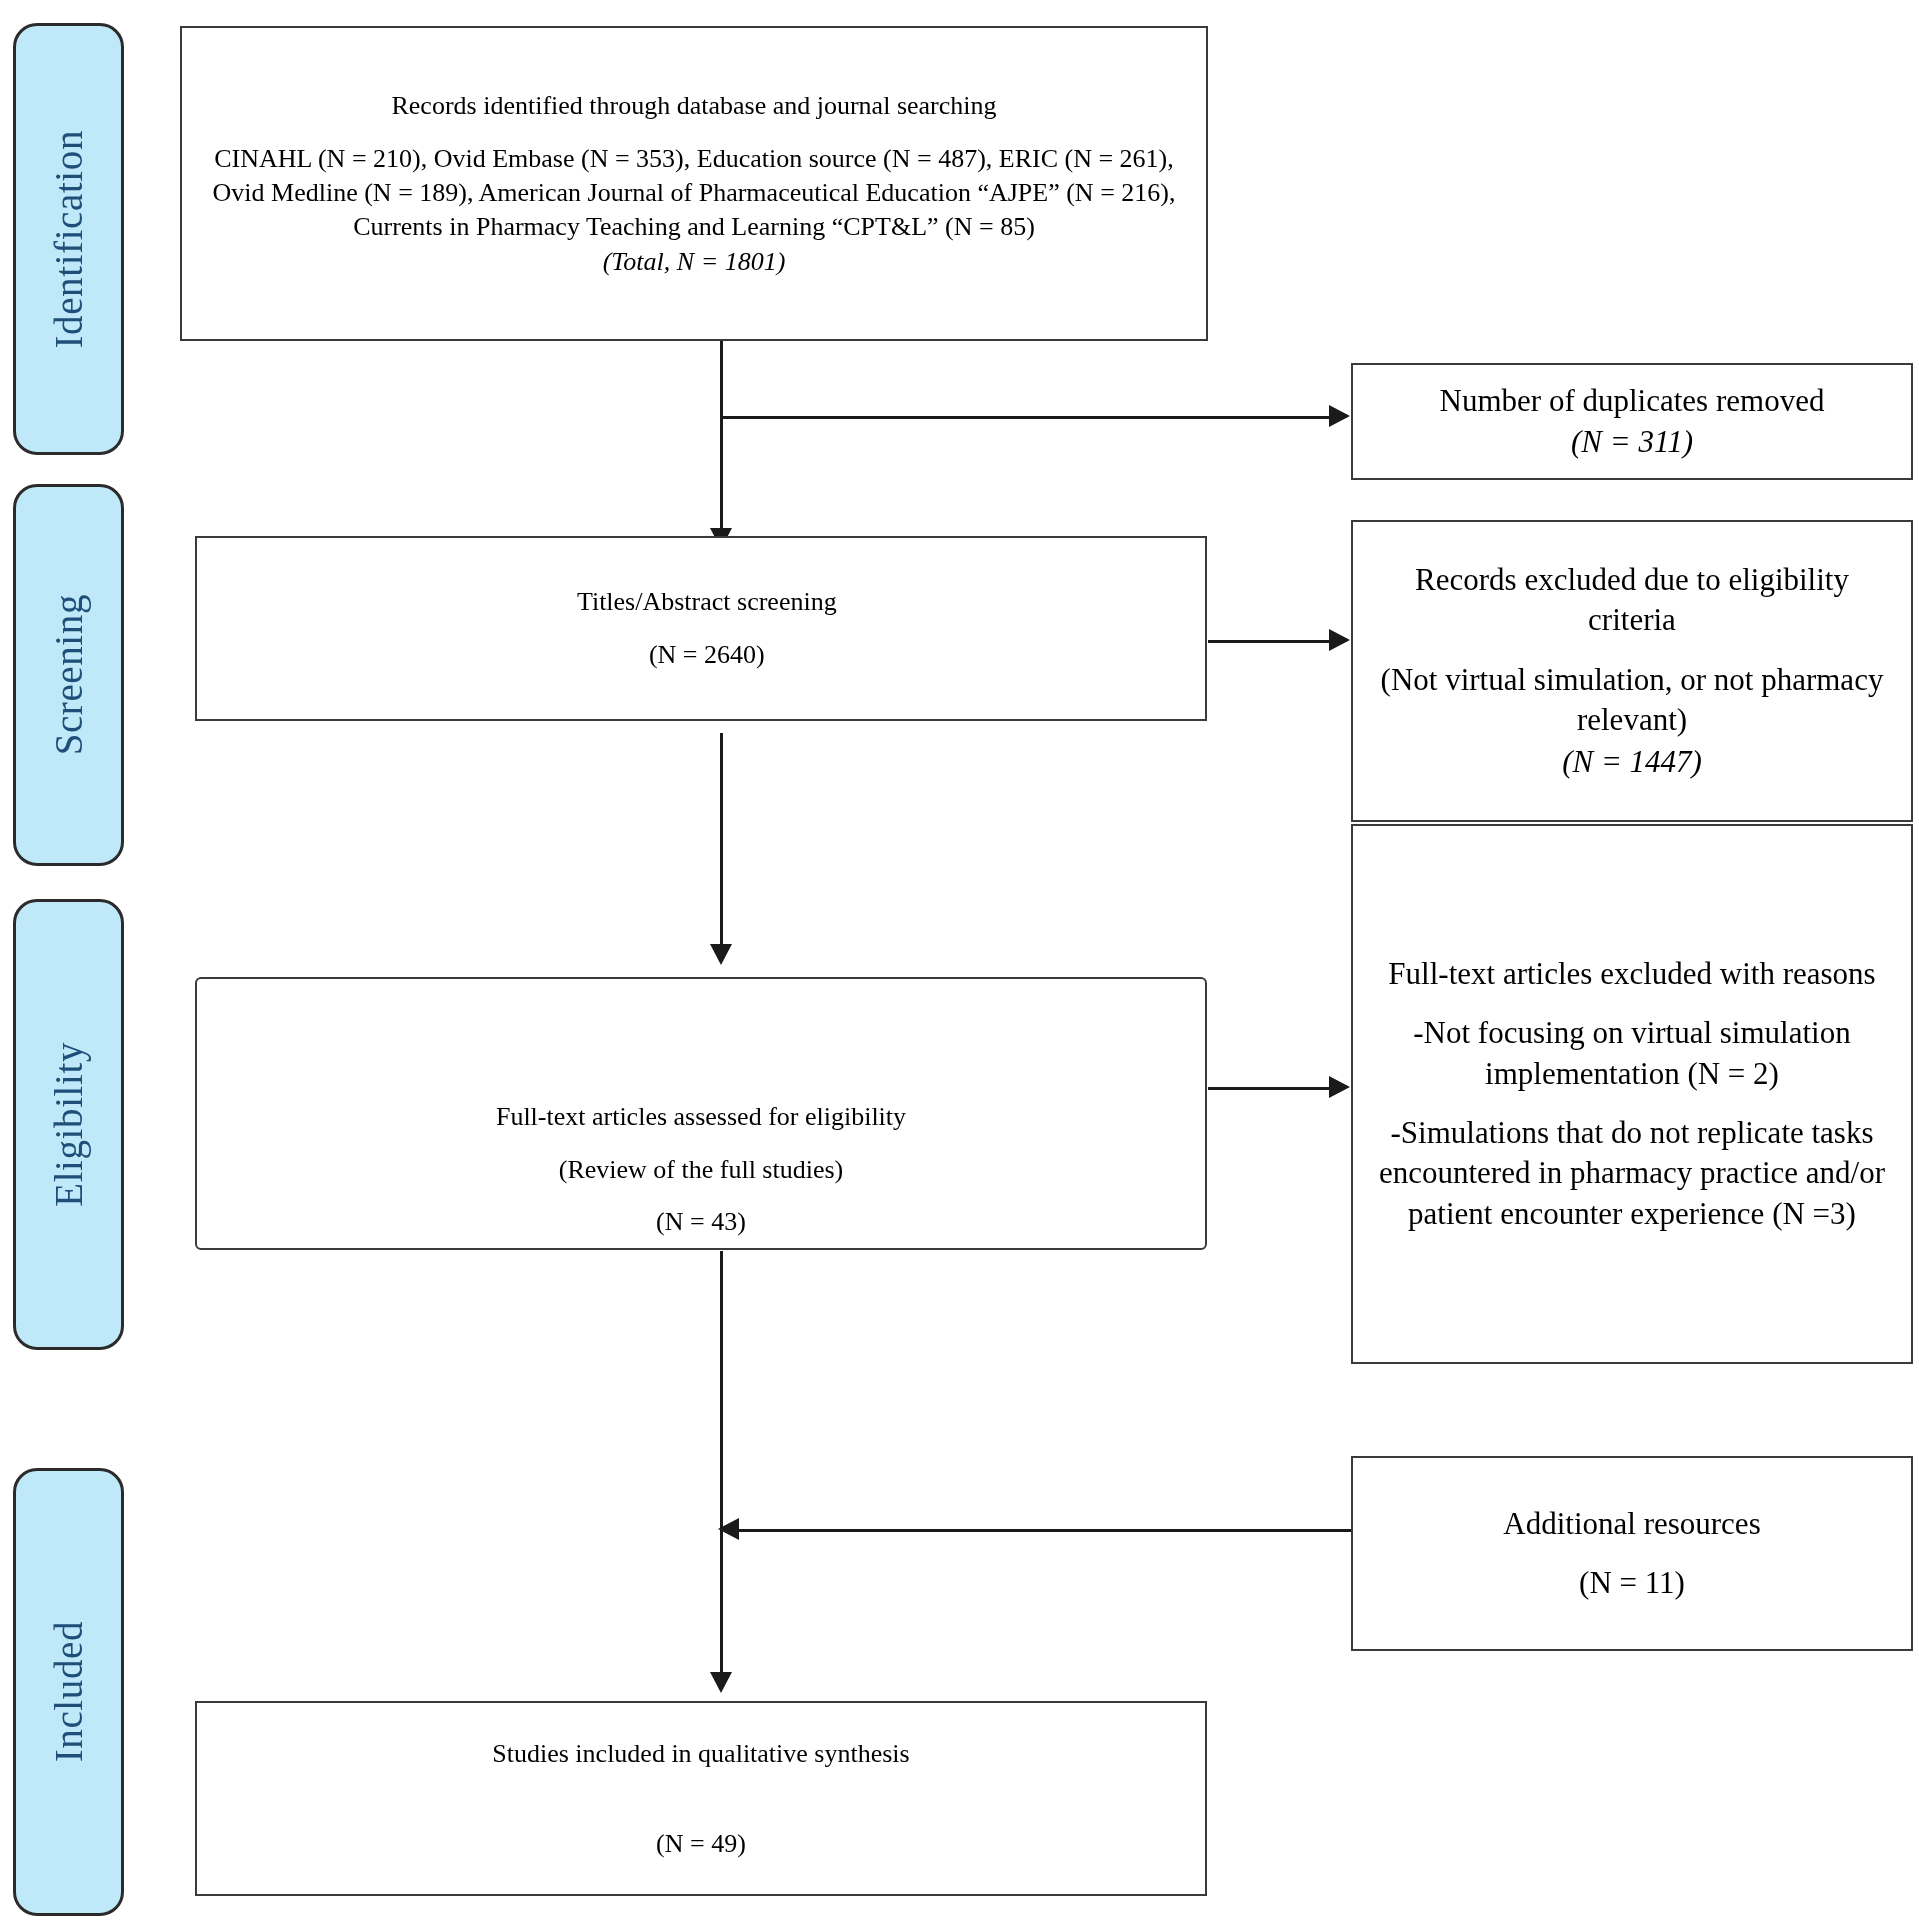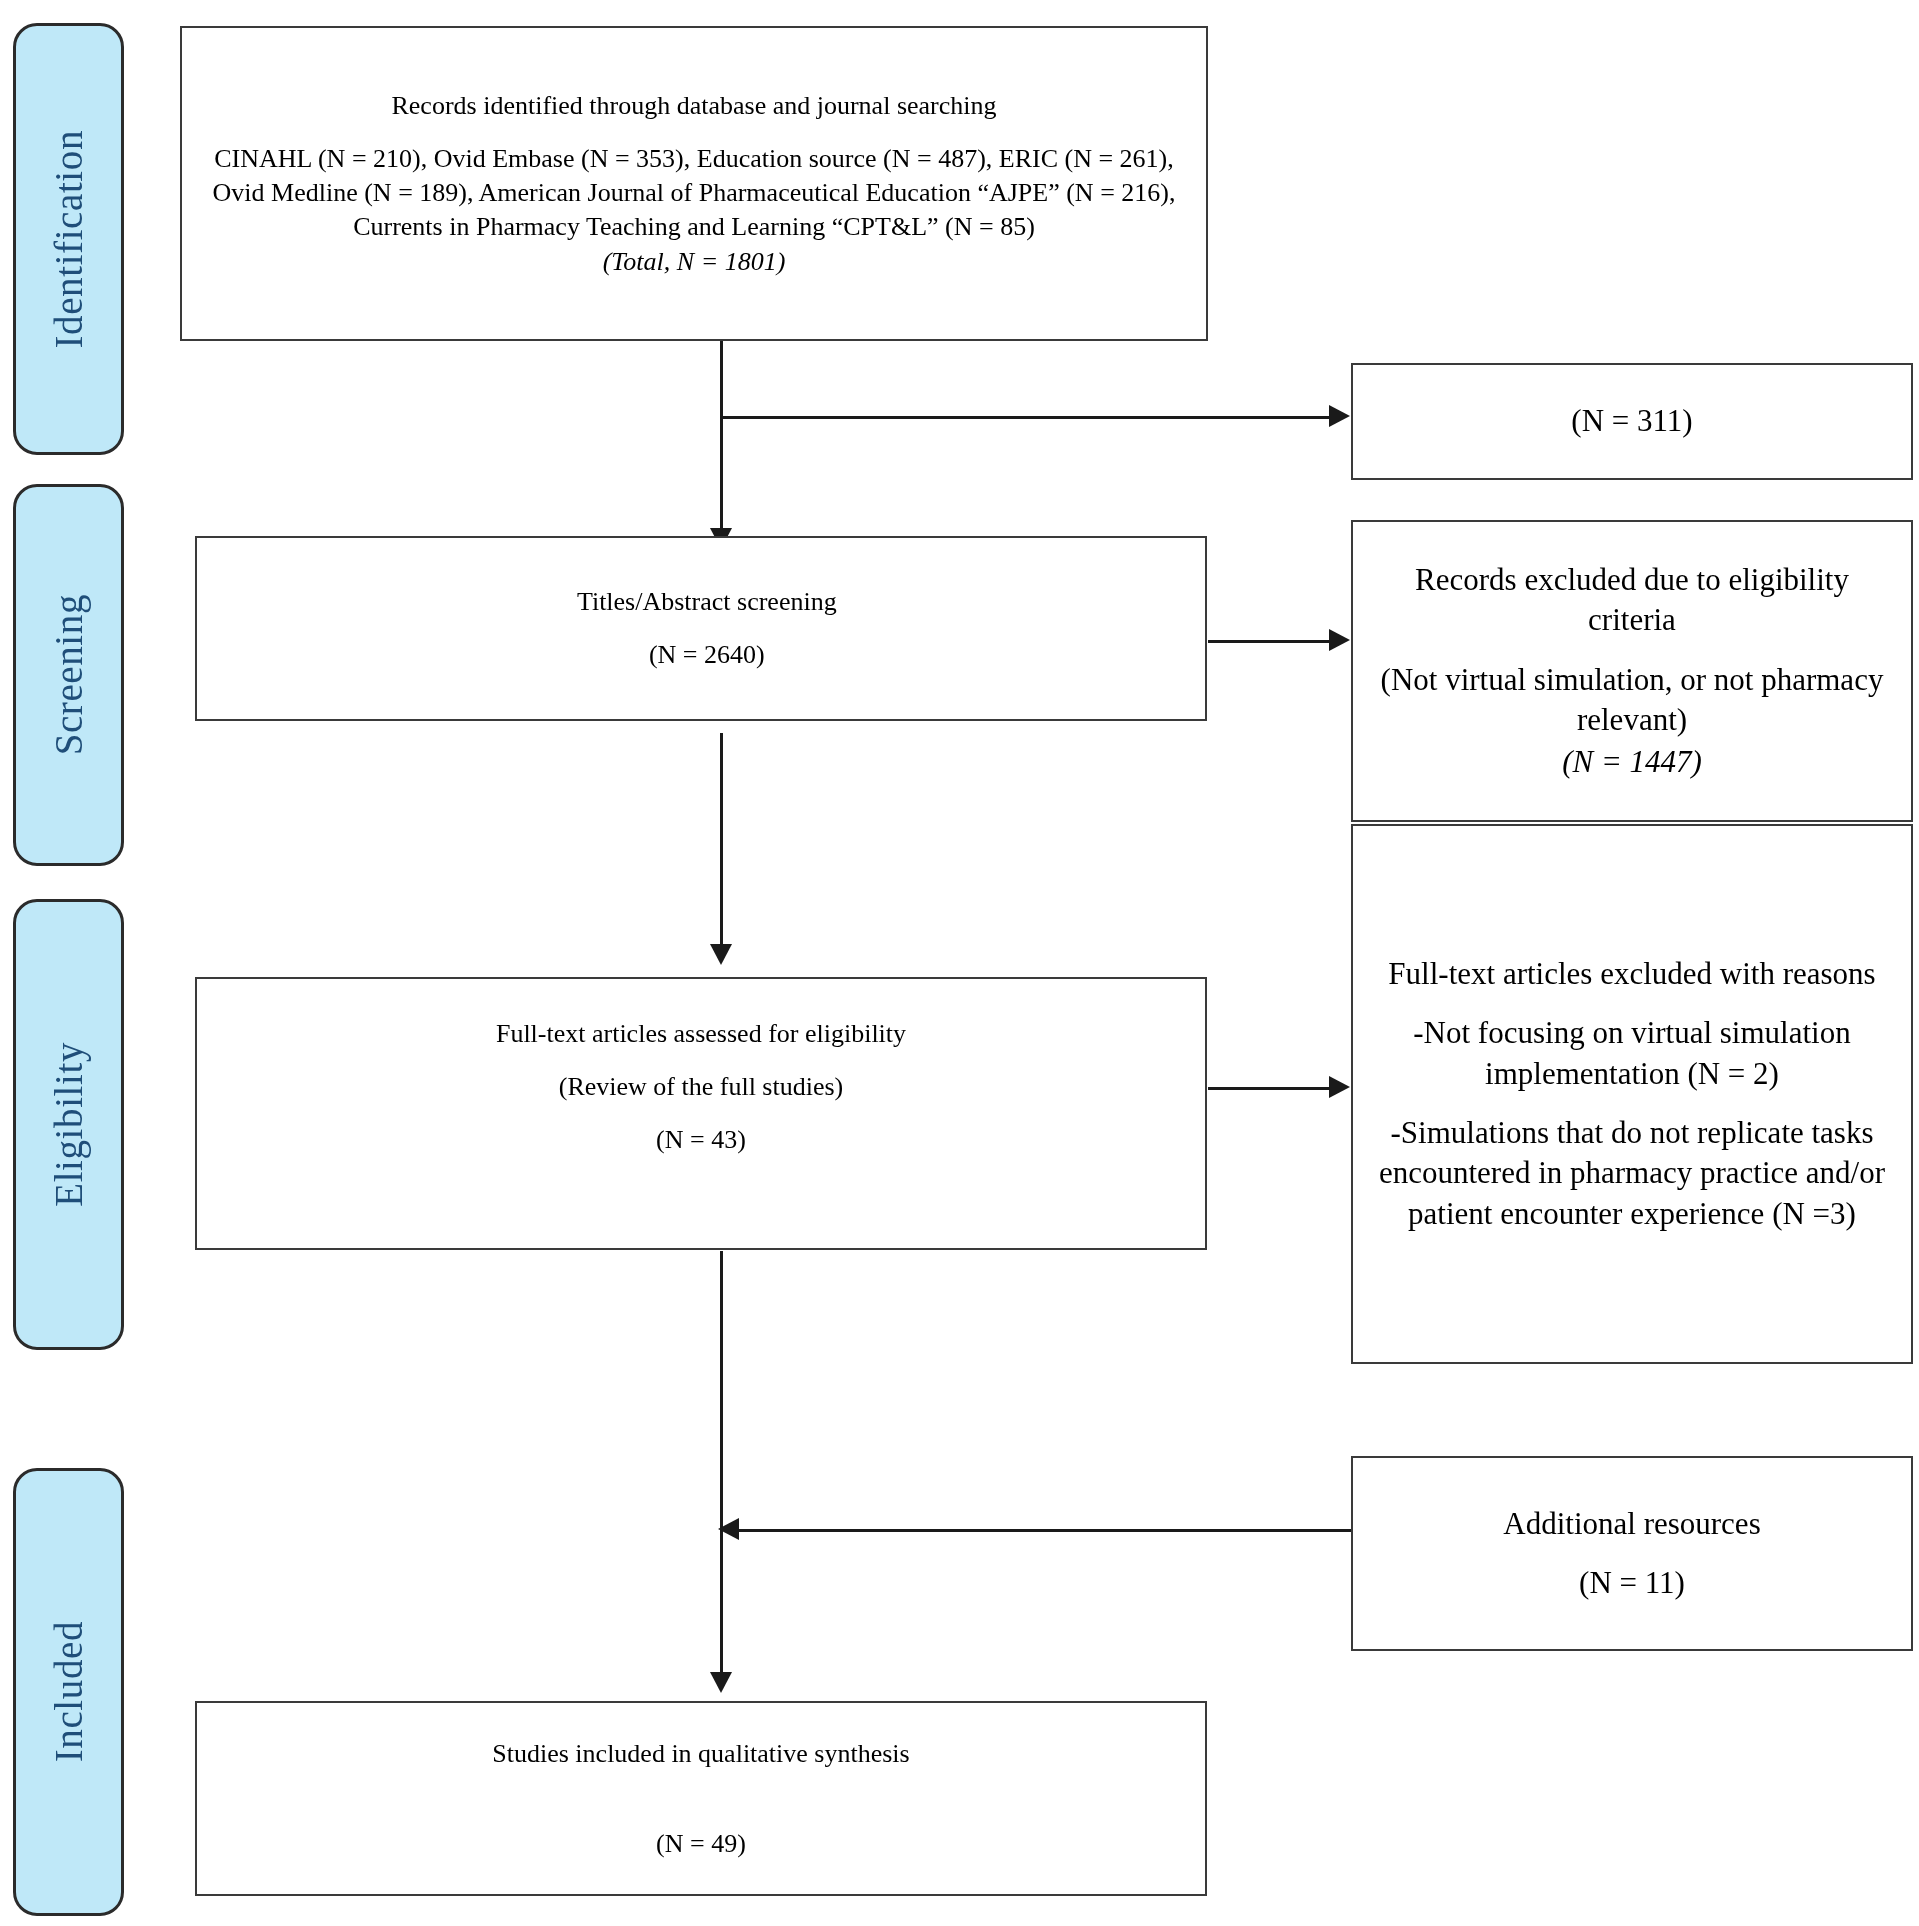--- a/index.html
+++ b/index.html
@@ -118,41 +118,42 @@
     <p class="tight">(Total, N = 1801)</p>
   </div>
 
   <div class="vline" style="left:720px; top:341px; height:200px;"></div>
   <div class="arrow down" style="left:710px; top:528px;"></div>
 
   <div class="hline" style="left:720px; top:416px; width:613px;"></div>
   <div class="arrow right" style="left:1329px; top:405px;"></div>
 
   <div class="node right" style="left:1351px; top:363px; width:562px; height:117px;">
+    <p class="tight">Number of duplicates removed</p>
     <p class="tight">(N = 311)</p>
   </div>
 
   <div class="node left" style="left:195px; top:536px; width:1012px; height:185px;padding-left:28px;">
     <p>Titles/Abstract screening</p>
     <p>(N = 2640)</p>
   </div>
 
   <div class="hline" style="left:1208px; top:640px; width:126px;"></div>
   <div class="arrow right" style="left:1329px; top:629px;"></div>
 
   <div class="vline" style="left:720px; top:733px; height:222px;"></div>
   <div class="arrow down" style="left:710px; top:944px;"></div>
 
   <div class="node right" style="left:1351px; top:520px; width:562px; height:302px;">
     <p>Records excluded due to eligibility criteria</p>
     <p class="tight">(Not virtual simulation, or not pharmacy relevant)</p>
     <p class="tight">(N = 1447)</p>
   </div>
 
-  <div class="node left" style="left:195px; top:977px; width:1012px; height:273px; justify-content:flex-start; padding-top:38px;">
+  <div class="node left" style="left:195px; top:977px; width:1012px; height:273px; justify-content:flex-end; padding-top:38px;border-radius:6px;">
     <p>Full-text articles assessed for eligibility</p>
     <p>(Review of the full studies)</p>
     <p class="tight">(N = 43)</p>
   </div>
 
   <div class="hline" style="left:1208px; top:1087px; width:126px;"></div>
   <div class="arrow right" style="left:1329px; top:1076px;"></div>
 
   <div class="vline" style="left:720px; top:1251px; height:434px;"></div>
   <div class="arrow down" style="left:710px; top:1672px;"></div>

